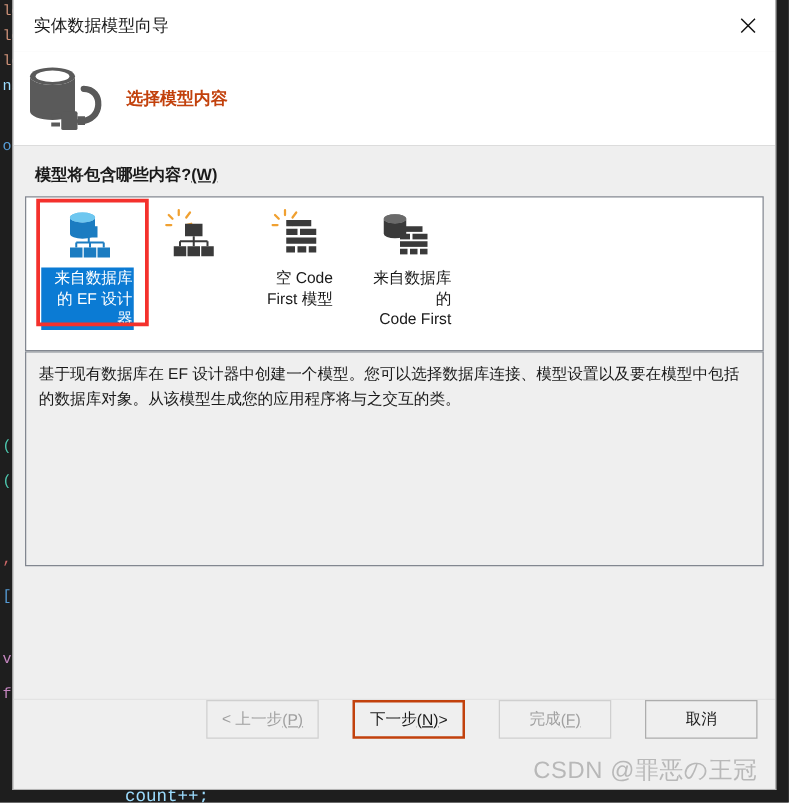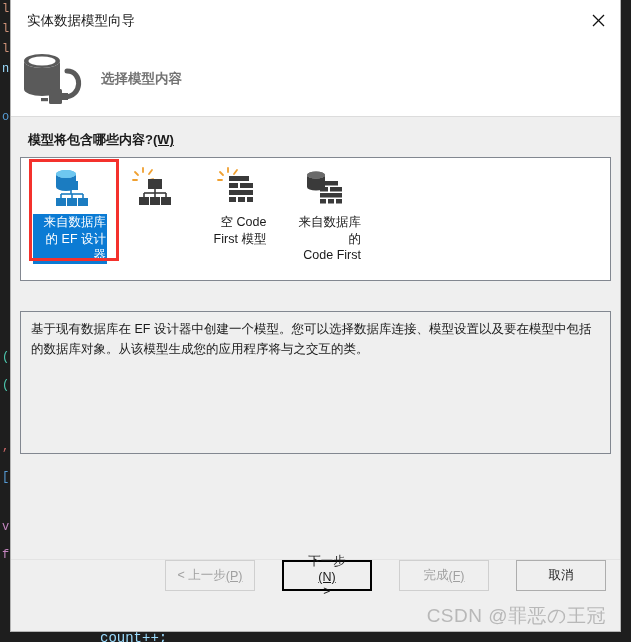--- a/index.html
+++ b/index.html
@@ -96,21 +96,21 @@
     position: relative;
   }
   #header-icon {
     margin-left: 6px;
     width: 78px; height: 60px;
     flex: 0 0 auto;
   }
   #header-title {
     font-size: 13.5px;
     font-weight: bold;
-    color: #737373;
+    color: #c2410c;
     margin-left: 6px;
   }
   #header-rule {
     position: absolute;
     left: 0; right: 0; bottom: 0;
     height: 1px;
     background: #dcdcdc;
   }
 
   
@@ -172,24 +172,24 @@
   #annotation-box {
     position: absolute;
     left: 8px; top: 1px;
     width: 90px; height: 102px;
     border: 3px solid #f4312c;
     pointer-events: none;
   }
 
   
   #description {
-    margin-top: 30px;
+    margin-top: 0;
     background: #efefef;
     border: 1px solid #828790;
-    height: 143px;
+    height: 172px;
     padding: 8px 10px;
     font-size: 12.5px;
     line-height: 1.58;
     color: #1a1a1a;
   }
 
   
   #footer {
     flex: 0 0 auto;
     height: 72px;
@@ -216,22 +216,21 @@
     justify-content: center;
     white-space: nowrap;
   }
   .dlg-btn u { text-decoration: underline; }
   .dlg-btn.disabled {
     color: #a0a0a0;
     border-color: #cfcfcf;
     cursor: default;
   }
   .dlg-btn.default {
-    border: 2px solid #000000;
-    flex-direction: column;
+    border: 2px solid #c2410c;
   }
   #watermark {
     position: absolute;
     right: 14px;
     bottom: 2px;
     font-size: 19px;
     color: #b8b8b8;
     letter-spacing: 0.5px;
   }
 </style>

